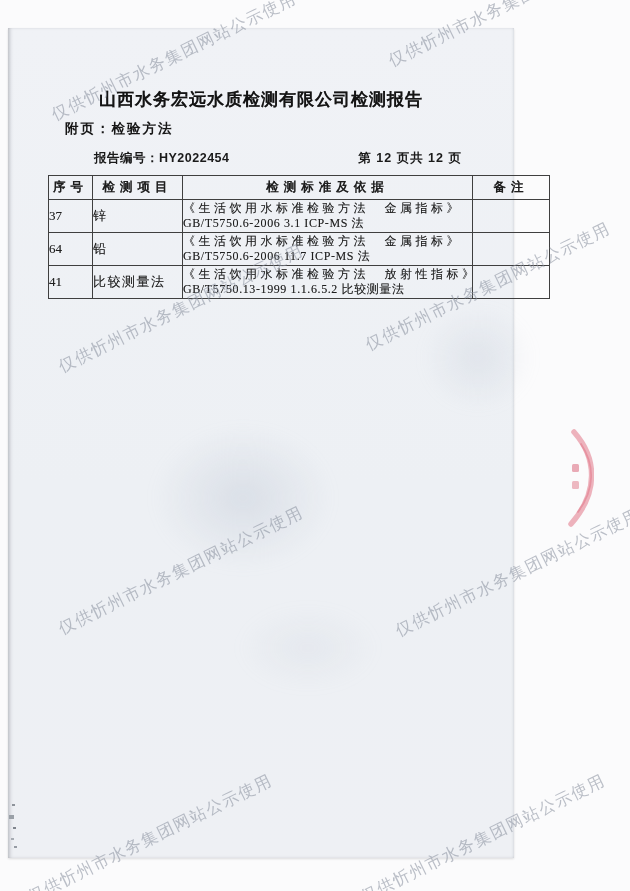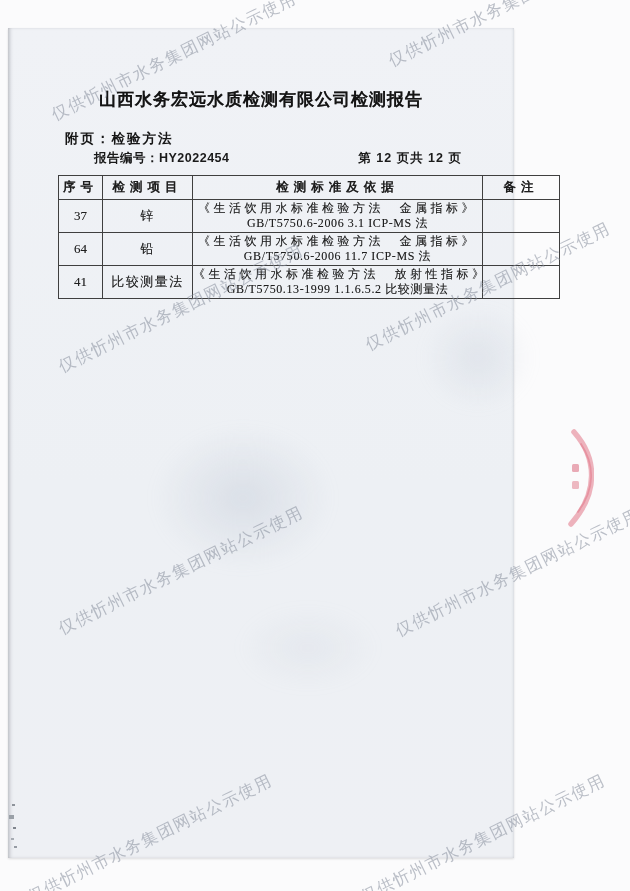--- a/index.html
+++ b/index.html
@@ -30,47 +30,47 @@
   
   .title{
     position:absolute;left:0;right:0;top:60px;text-align:center;
     font-family:"Liberation Sans","DejaVu Sans",sans-serif;
     font-weight:700;font-size:17px;letter-spacing:1px;color:#141414;
     text-shadow:0 0 .5px rgba(20,20,20,.55);
   }
   .appendix{
     position:absolute;left:57px;top:92px;
     font-family:"Liberation Sans","DejaVu Sans",sans-serif;
-    font-weight:700;font-size:13.5px;letter-spacing:2px;color:#161616;margin-top:10px;
+    font-weight:700;font-size:13.5px;letter-spacing:2px;color:#161616;
   }
   .meta-row{position:absolute;left:57px;right:52px;top:122px;height:18px;}
   .report-no{
     position:absolute;left:0;top:0;
     font-family:"Liberation Sans","DejaVu Sans",sans-serif;
     font-weight:600;font-size:12.5px;letter-spacing:.5px;color:#1a1a1a;margin-left:29px;
   }
   .page-ind{
     position:absolute;right:0;top:0;
     font-family:"Liberation Sans","DejaVu Sans",sans-serif;
     font-weight:700;font-size:12.5px;letter-spacing:1px;color:#1a1a1a;
   }
   
   table.methods{
-    position:absolute;left:50px;top:147px;width:501px;
+    position:absolute;left:40px;top:147px;width:501px;
     border-collapse:collapse;table-layout:fixed;
     border:1.5px solid #383838;
   }
   table.methods th,table.methods td{
     border:1px solid #3f3f3f;padding:0;vertical-align:middle;
     color:#1e1e1e;text-shadow:0 0 .4px rgba(30,30,30,.4);
   }
   table.methods th{
     height:23px;font-weight:600;font-size:12.5px;letter-spacing:5px;text-align:center;
   }
-  table.methods td{height:32px;font-size:13px;text-align:center;}
+  table.methods td{height:32px;font-size:13px;text-align:left;}
   td.std{padding:1px 6px 1px 7px;text-align:left;margin-left:37px;}
   td.std .l1{font-size:12px;line-height:15px;letter-spacing:3.5px;white-space:nowrap;}
   td.std .l2{font-size:12px;line-height:15px;letter-spacing:.6px;white-space:nowrap;}
   td.item{letter-spacing:1.5px;}
   
   .wm-layer{position:absolute;inset:0;pointer-events:none;}
   .wm{
     position:absolute;white-space:nowrap;
     font-family:"Liberation Sans","DejaVu Sans",sans-serif;
     font-size:16.5px;letter-spacing:1.5px;font-weight:500;

